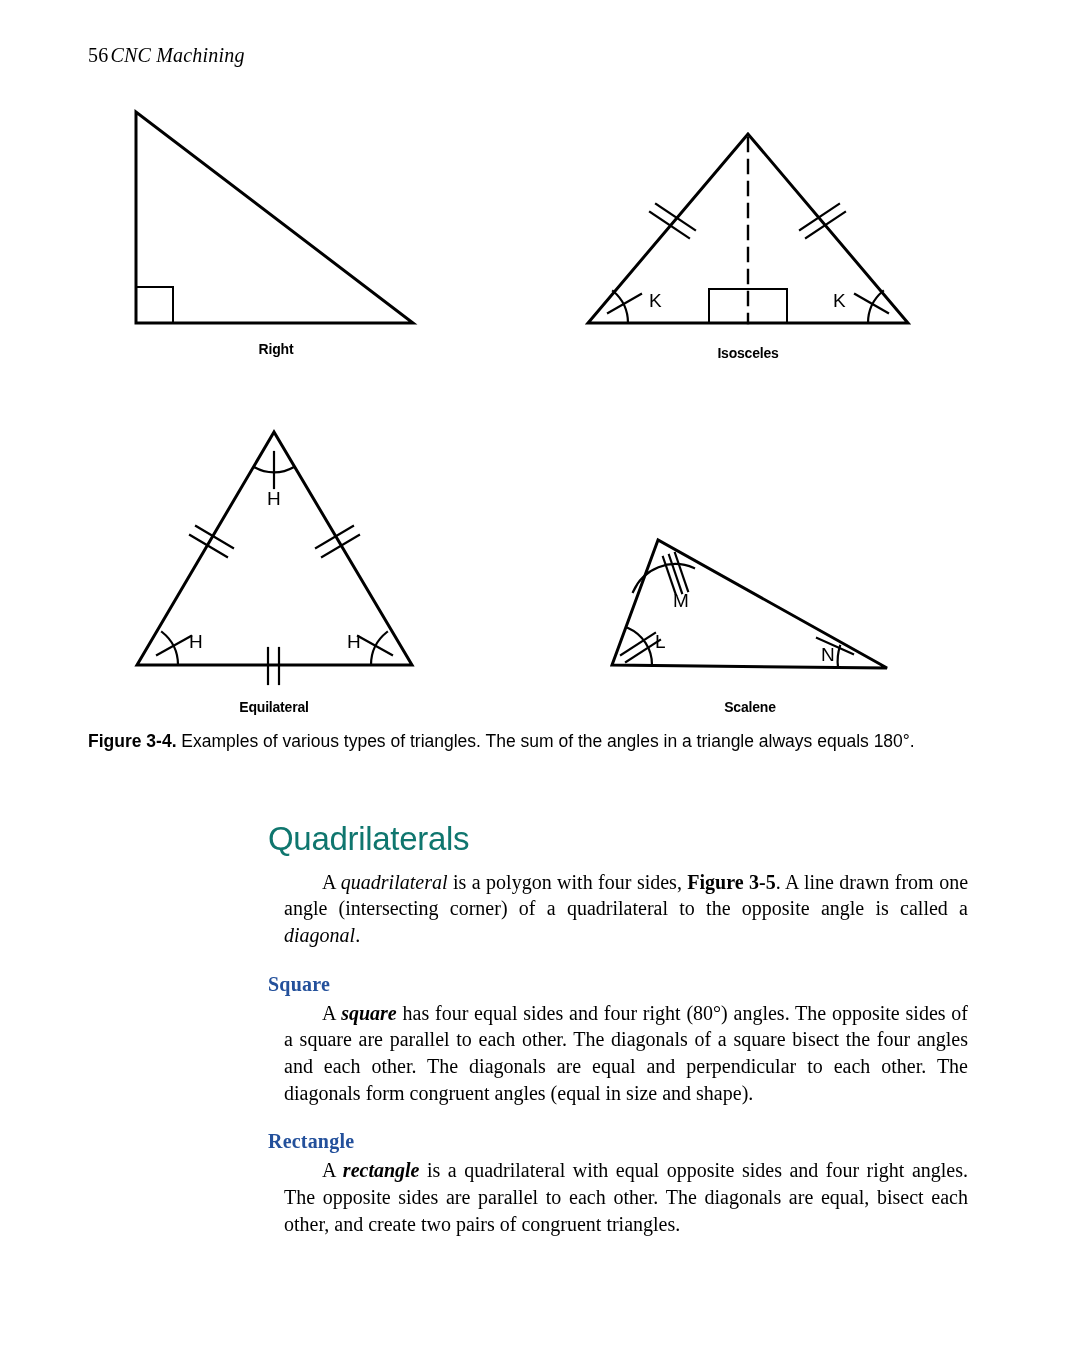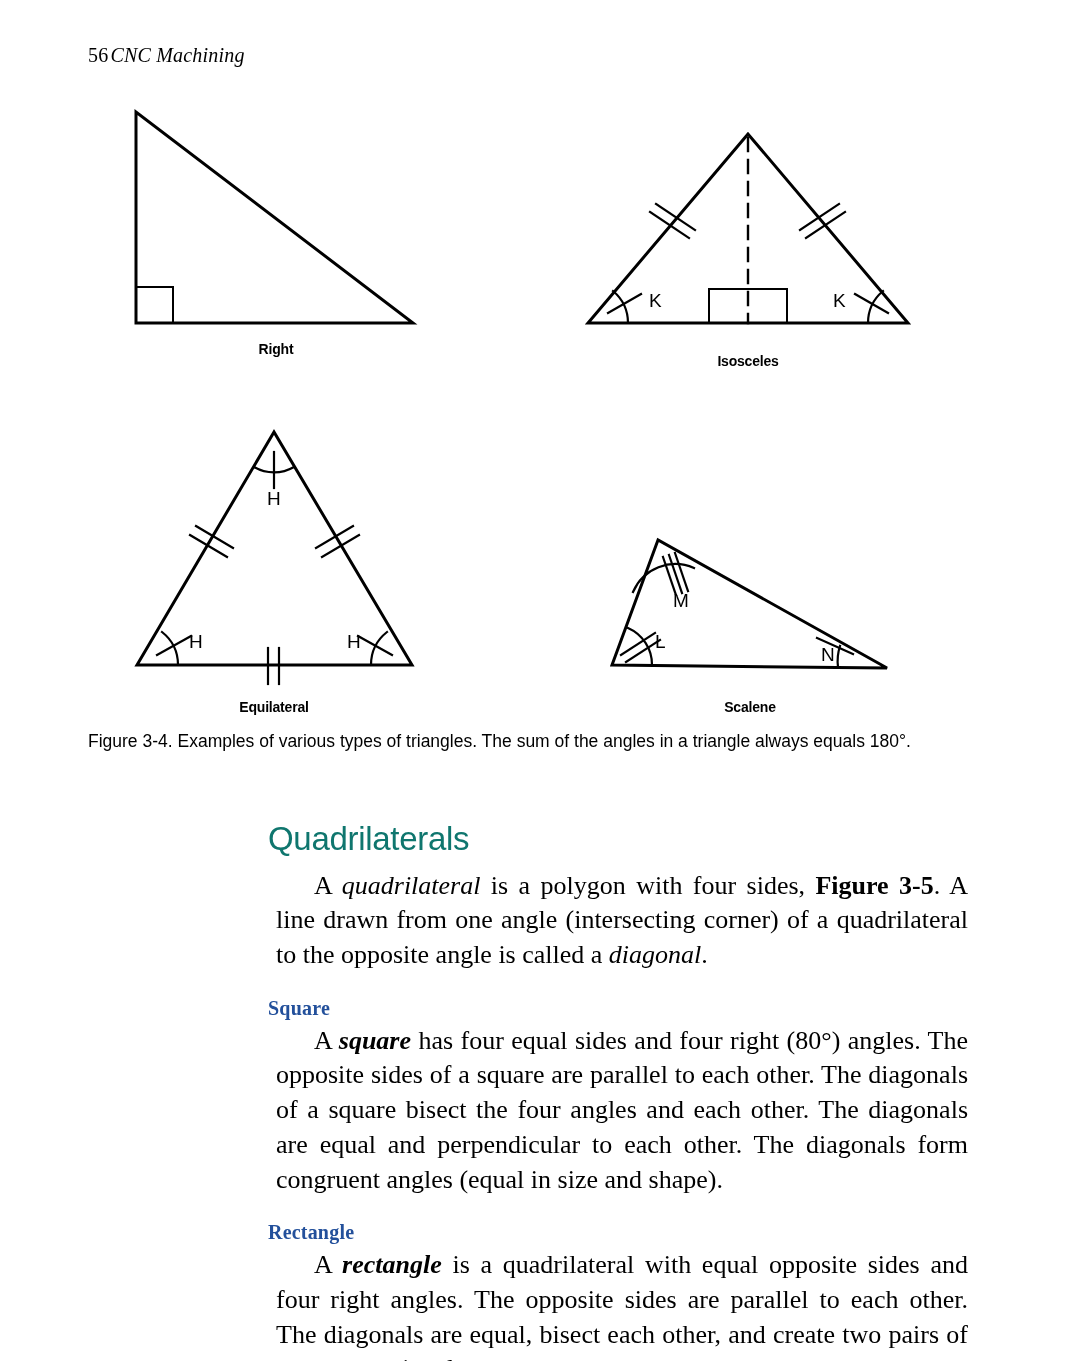--- a/index.html
+++ b/index.html
@@ -50,37 +50,37 @@
   .fig-label {
     position: absolute;
     font-family: "Liberation Sans", sans-serif;
     font-weight: bold;
     font-size: 14px;
     letter-spacing: -0.2px;
     text-align: center;
     white-space: nowrap;
   }
   #label-right      { left: 176px; top: 341px; width: 200px; }
-  #label-isosceles  { left: 648px; top: 353px; width: 200px; text-align: center; }
+  #label-isosceles  { left: 648px; top: 345px; width: 200px; text-align: center; }
   #label-equilateral{ left: 174px; top: 699px; width: 200px; }
   #label-scalene    { left: 650px; top: 699px; width: 200px; }
 
   
   #figure-caption {
     position: absolute;
     left: 88px;
     top: 730px;
     width: 884px;
     font-family: "Liberation Sans", sans-serif;
     font-size: 17.5px;
     line-height: 1.32;
     color: #000;
   }
   #figure-caption .cap-num {
-    font-weight: normal;
+    font-weight: bold;
   }
 
   
   #content {
     position: absolute;
     left: 268px;
     top: 822px;
     width: 700px;
   }
 
@@ -97,23 +97,23 @@
   h3.sub-head {
     margin: 24px 0 4px 0;
     font-family: "Liberation Serif", serif;
     font-weight: bold;
     font-size: 20px;
     color: #23509b;
     letter-spacing: 0.2px;
   }
 
   p.body {
-    margin: 0 0 0 8px;
-    font-family: "Liberation Serif", serif;
-    font-size: 26px;
+    margin: 0 0 0 16px;
+    font-family: "Liberation Serif", serif;
+    font-size: 20px;
     line-height: 1.335;
     text-align: justify;
     text-indent: 38px;
     hyphens: none;
   }
   p.body em { font-style: italic; }
   p.body b  { font-weight: bold; font-style: normal; }
   p.body i.bolditalic { font-weight: bold; font-style: italic; }
 </style>
 </head>

